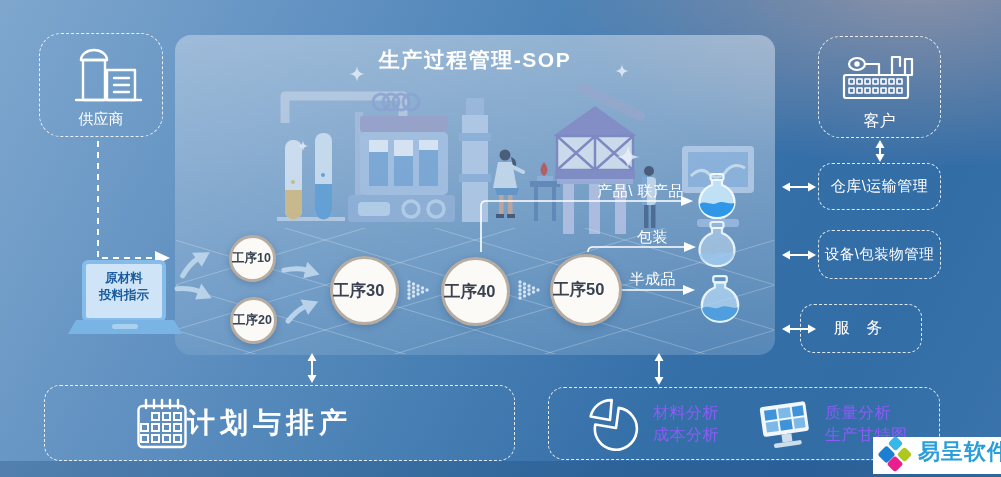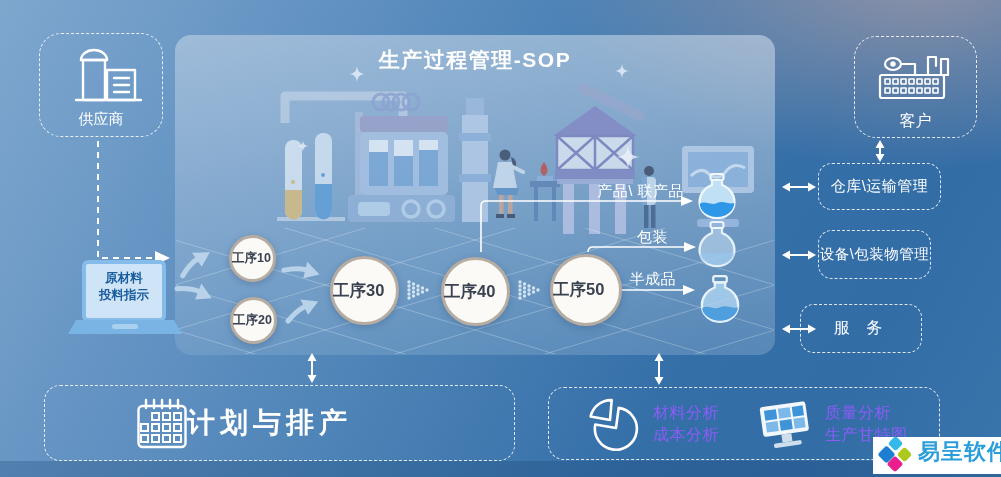--- a/index.html
+++ b/index.html
@@ -23,21 +23,21 @@
   .process{
     position:absolute;border-radius:50%;background:#fbfaf7;border:3px solid #b7aca1;
     display:flex;align-items:center;justify-content:flex-start;color:#3a4252;font-weight:700;
     box-shadow:0 2px 7px rgba(35,65,105,.28);box-sizing:border-box;
   }
   .p-small{width:47px;height:47px;font-size:12.5px;}
   .p-big{width:69px;height:69px;font-size:16.5px;}
   
   .out-label{position:absolute;color:#fff;font-size:15px;font-weight:500;text-align:right;letter-spacing:.5px;}
   
-  #customer-box{left:854px;top:36px;width:123px;height:102px;border-radius:22px;flex-direction:column;justify-content:flex-start;padding-top:14px;font-size:16px;display:flex;align-items:center;}
+  #customer-box{left:818px;top:36px;width:123px;height:102px;border-radius:22px;flex-direction:column;justify-content:flex-start;padding-top:14px;font-size:16px;display:flex;align-items:center;}
   
   #supplier-box{left:39px;top:33px;width:124px;height:104px;border-radius:22px;display:flex;flex-direction:column;align-items:center;justify-content:flex-start;padding-top:12px;font-size:15px;}
   
   #planning-box{left:44px;top:385px;width:471px;height:76px;border-radius:16px;display:flex;align-items:center;padding-left:92px;}
   #planning-label{font-size:28px;font-weight:700;letter-spacing:5px;}
   #analysis-box{left:548px;top:387px;width:392px;height:73px;border-radius:16px;display:flex;align-items:center;gap:12px;padding-left:36px;}
   .analysis-text{font-size:16px;line-height:22px;color:#8b5cf6;font-weight:500;letter-spacing:.5px;}
   
   #laptop{left:68px;top:258px;width:114px;height:84px;}
   #laptop-screen-text{position:absolute;left:20px;top:12px;width:72px;text-align:center;font-size:12.5px;line-height:17px;font-weight:700;color:#1a5c9e;}
@@ -323,21 +323,21 @@
           <rect x="67" y="37" width="5" height="5"></rect>
       </g>
     </g>
   </svg>
   <div style="margin-top:8px;">客户</div>
 </div>
 
 <div class="dashed-box rb" style="left:818px;top:163px;width:123px;height:47px;">
   <span>仓库\运输管理</span>
 </div>
-<div class="dashed-box rb" style="left:818px;top:230px;width:113px;height:49px;font-size:14.5px;">
+<div class="dashed-box rb" style="left:818px;top:230px;width:123px;height:49px;font-size:14.5px;">
   <span>设备\包装物管理</span>
 </div>
 <div class="dashed-box rb" style="left:780px;top:304px;width:122px;height:49px;letter-spacing:6px;font-size:16px;margin-left:20px;">
   <span>服 务</span>
 </div>
 
 <div id="planning-box" class="dashed-box">
   <svg width="50" height="52" viewBox="0 0 50 52">
     <g fill="none" stroke="#fff" stroke-width="2.4" stroke-linecap="round">
       <rect x="1.5" y="9" width="47" height="41" rx="4"></rect>

